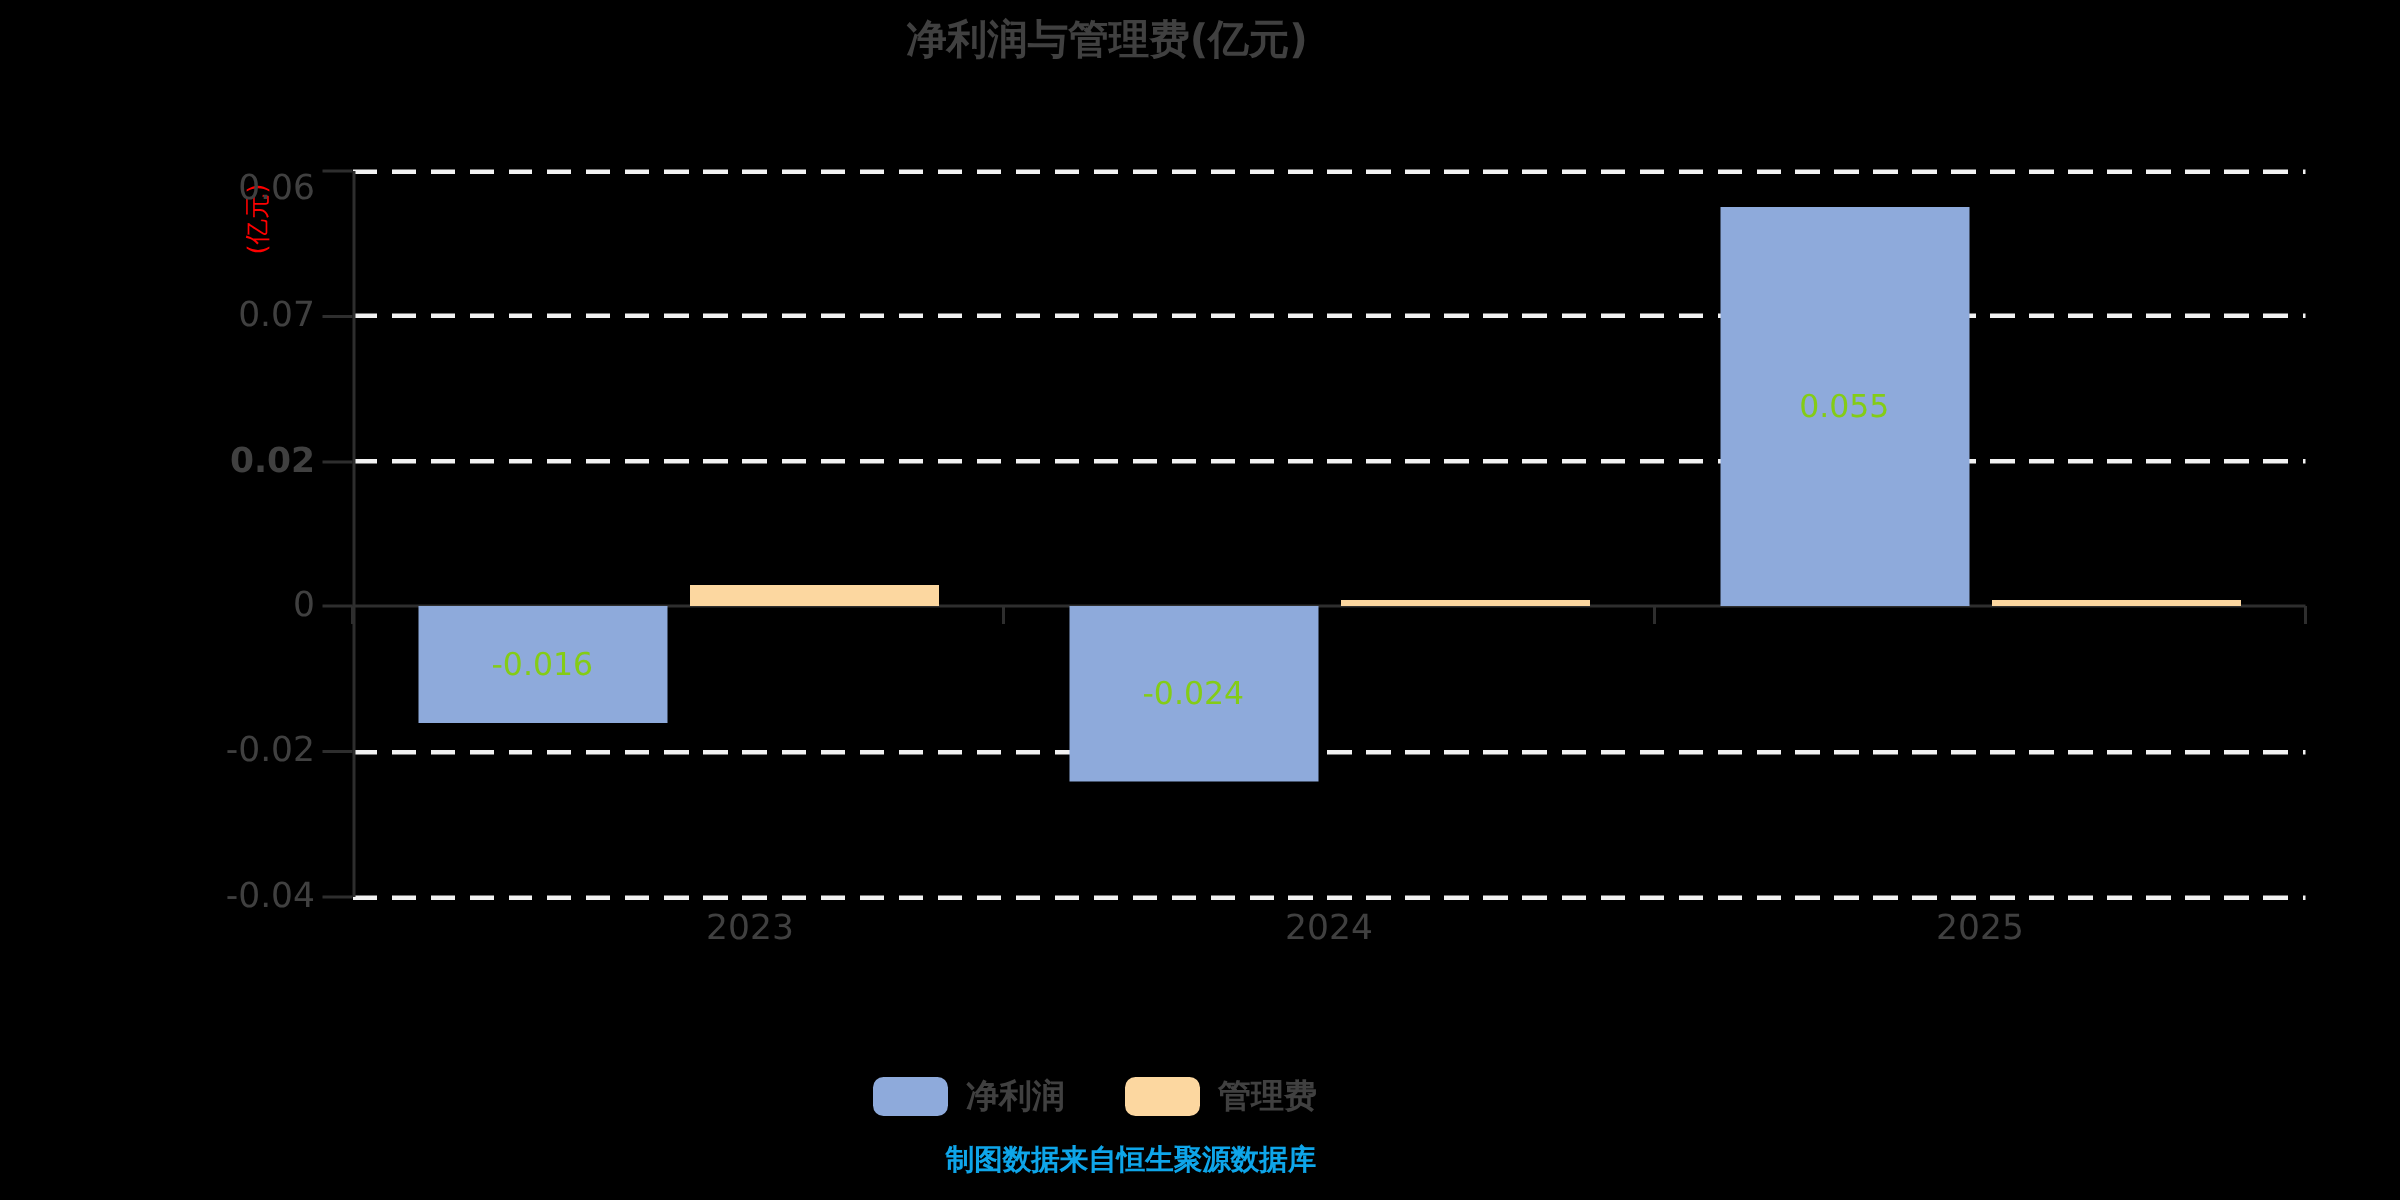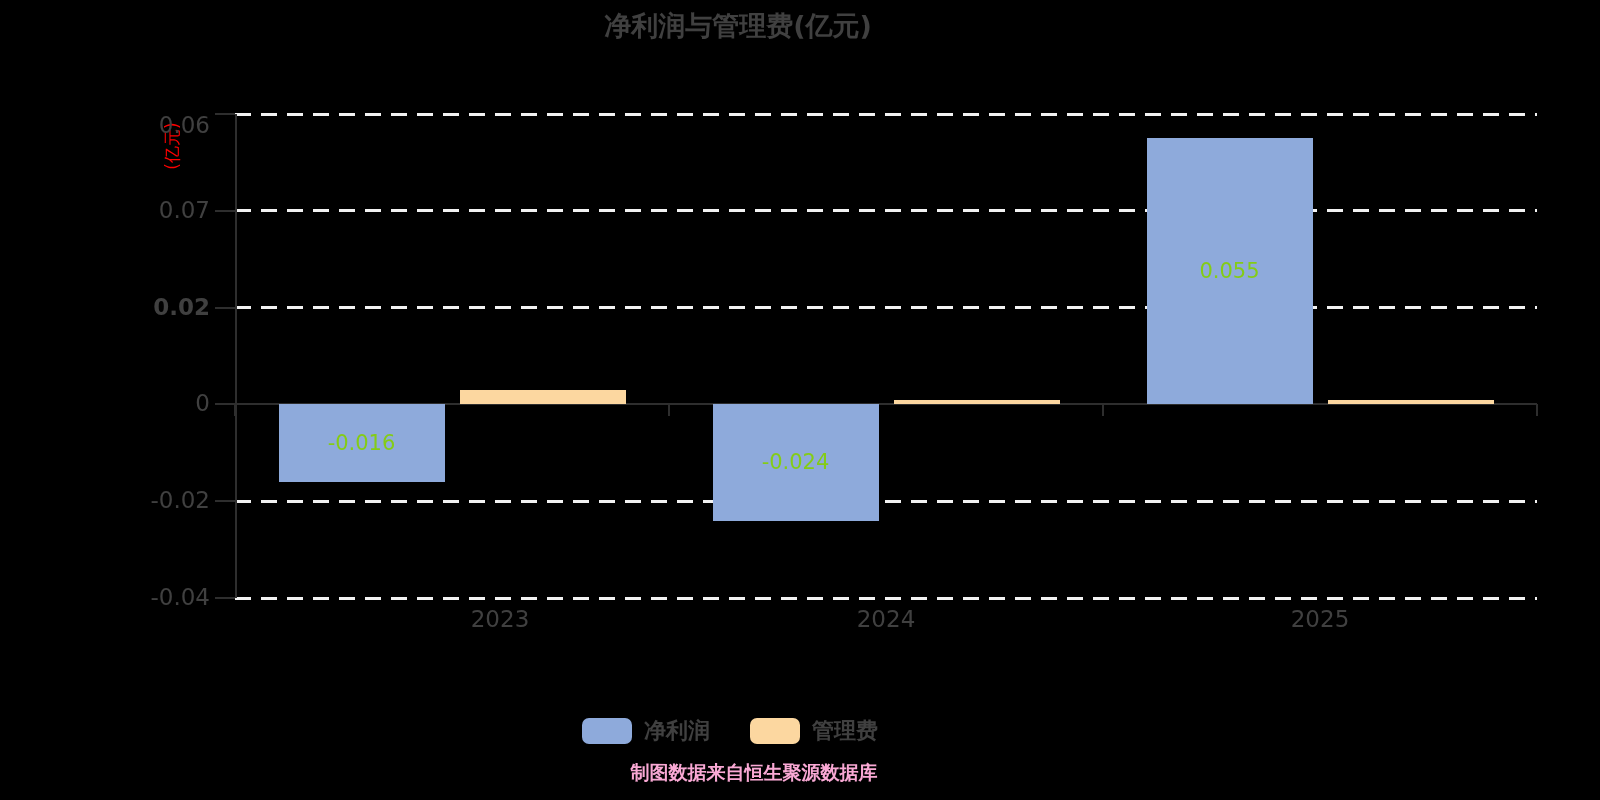--- a/index.html
+++ b/index.html
@@ -17,21 +17,21 @@
   .bar{position:absolute;}
   .bar-label{position:absolute;color:#84cc16;font-size:21px;transform:translate(-50%,-50%);white-space:nowrap;}
   .yaxis-name{position:absolute;left:172px;top:146px;color:#ff0000;font-size:17px;
        transform:translate(-50%,-50%) rotate(-90deg);white-space:nowrap;}
   .legend{position:absolute;top:716px;left:0;width:1428px;display:flex;
        justify-content:center;align-items:center;gap:40px;margin-left:16px;}
   .legend-item{display:flex;align-items:center;gap:12px;}
   .legend-swatch{width:50px;height:26px;border-radius:7px;}
   .legend-label{font-size:22px;font-weight:bold;color:#404040;}
   .footer-note{position:absolute;top:760px;left:0;width:1508px;text-align:center;
-       font-size:19px;font-weight:bold;color:#f9a8d4;}
+       font-size:19px;font-weight:bold;color:#0ea5e9;}
 </style>
 </head>
 <body>
 
 <div class="chart-title">净利润与管理费(亿元)</div>
 
 <div id="plot">
   <span class="yaxis-name">(亿元)</span>
 <div class="gridline" style="left: 235px; width: 1302px; top: 112.5px;"></div>
     <div class="axis" style="left: 215px; width: 20px; height: 2px; top: 113px;"></div>

